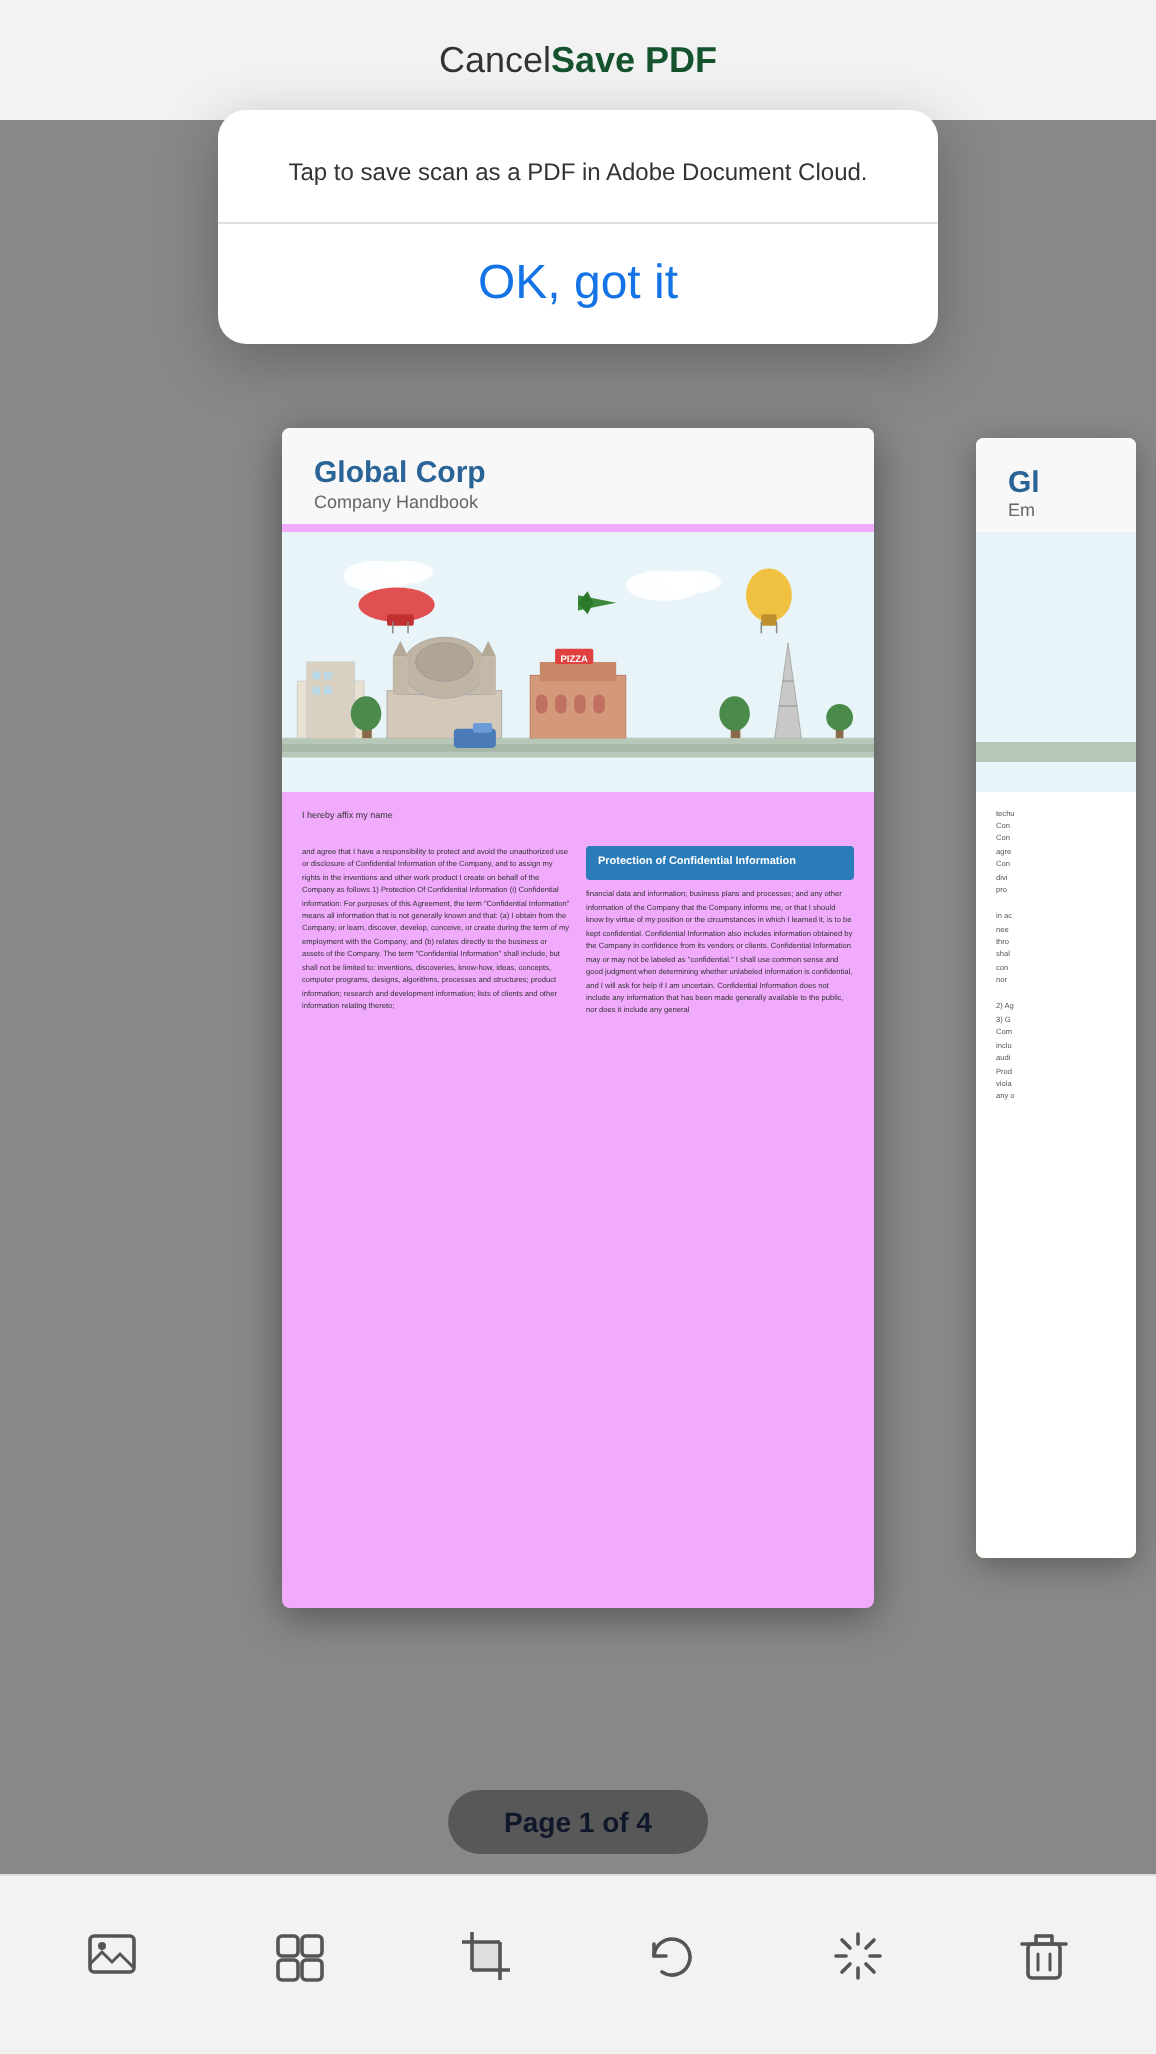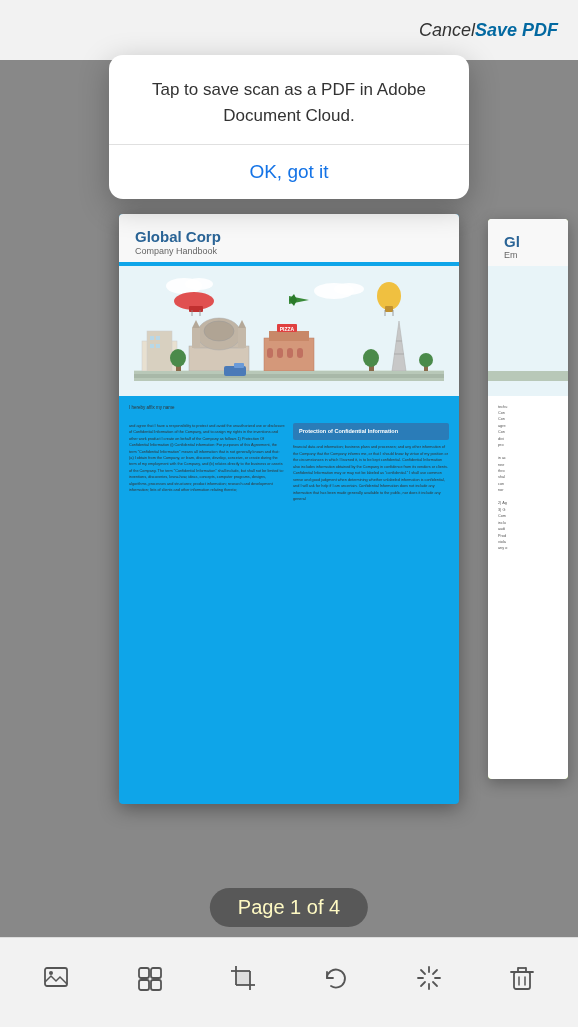--- a/index.html
+++ b/index.html
@@ -15,70 +15,69 @@
     }
 
     
     .top-bar {
       position: absolute;
       top: 0; left: 0; right: 0;
       height: 60px;
       background: #f2f2f2;
       display: flex;
       align-items: center;
-      justify-content: flex-end;
+      justify-content: center;
       padding: 0 20px;
       z-index: 10;
-      font-style: italic;
     }
 
     .top-bar-cancel {
       font-size: 18px;
       color: #333;
       font-weight: 400;
     }
 
     .top-bar-save {
       font-size: 18px;
-      color: #0369a1;
+      color: #14532d;
       font-weight: 600;
     }
 
     
     .tooltip-overlay {
       position: absolute;
       top: 55px;
       left: 50%;
       transform: translateX(-50%);
       width: 360px;
       background: white;
       border-radius: 14px;
       box-shadow: 0 8px 30px rgba(0,0,0,0.25);
       z-index: 20;
       overflow: hidden;
     }
 
     .tooltip-message {
       padding: 22px 28px 16px;
       text-align: center;
-      font-size: 17px;
+      font-size: 12px;
       color: #333;
       line-height: 1.5;
     }
 
     .tooltip-divider {
       height: 1px;
       background: #e0e0e0;
       margin: 0;
     }
 
     .tooltip-action {
       padding: 16px;
       text-align: center;
-      font-size: 19px;
+      font-size: 24px;
       font-weight: 500;
       color: #1473e6;
       cursor: pointer;
     }
 
     
     .content-area {
       position: absolute;
       top: 60px;
       left: 0; right: 0;
@@ -95,23 +94,23 @@
       display: flex;
       align-items: center;
       justify-content: center;
       width: 100%;
       height: 100%;
       position: relative;
     }
 
     
     .page-main {
-      width: 340px;
+      width: 296px;
       height: 590px;
-      background: #0ea5e9;
+      background: #f0abfc;
       border-radius: 4px;
       box-shadow: 0 4px 20px rgba(0,0,0,0.4);
       overflow: hidden;
       position: relative;
       z-index: 5;
       margin-top: 20px;
     }
 
     
     .page-side {
@@ -202,25 +201,25 @@
       line-height: 1.4;
     }
 
     
     .page-indicator {
       position: absolute;
       bottom: 100px;
       left: 50%;
       transform: translateX(-50%);
       background: rgba(80,80,80,0.85);
-      color: #fef9c3;
+      color: #0f172a;
       padding: 8px 28px;
       border-radius: 24px;
-      font-size: 20px;
-      font-weight: 400;
+      font-size: 14px;
+      font-weight: 700;
       z-index: 10;
       white-space: nowrap;
     }
 
     
     .bottom-toolbar {
       position: absolute;
       bottom: 0; left: 0; right: 0;
       height: 90px;
       background: #f2f2f2;

